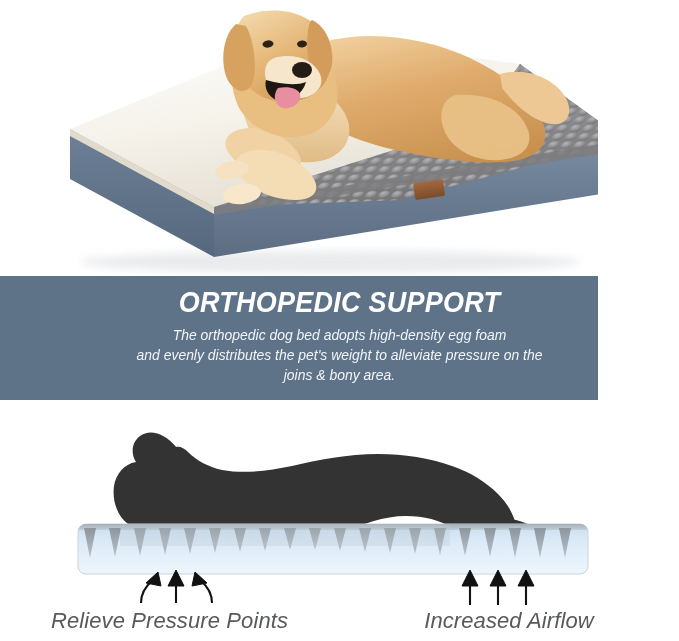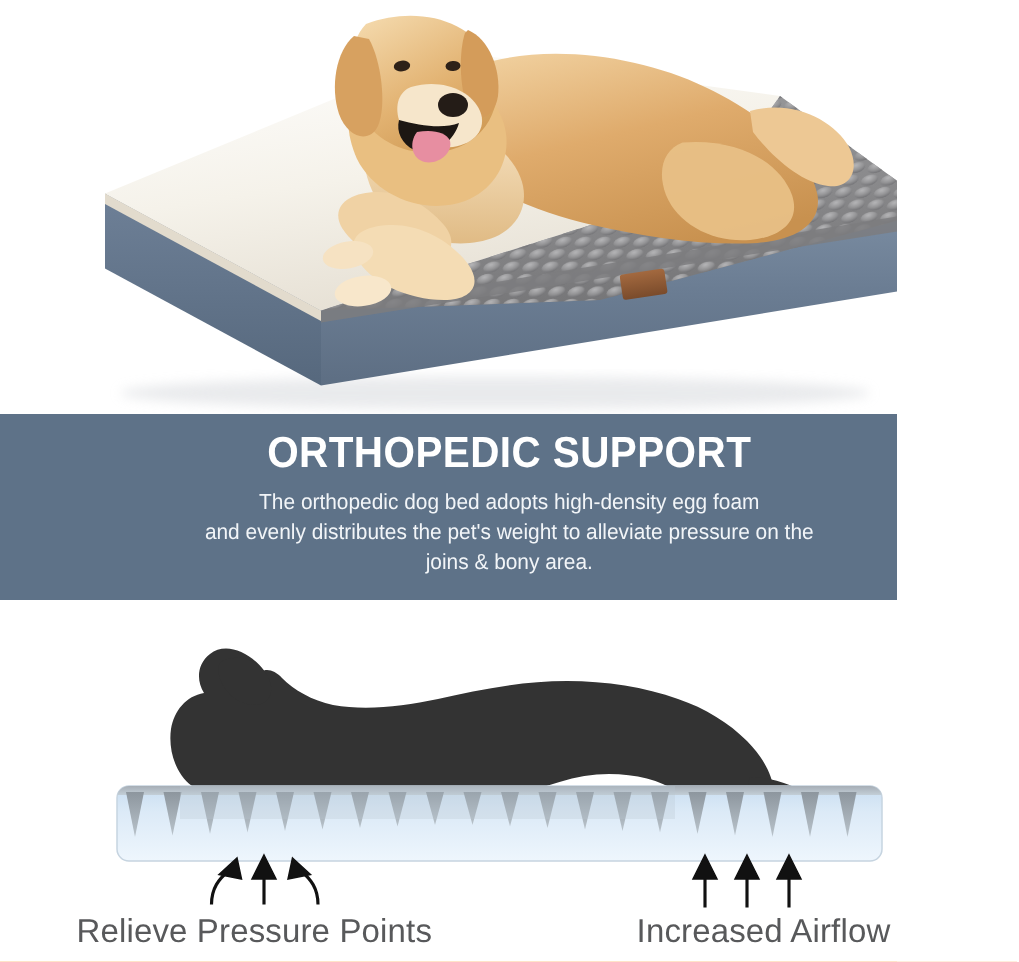--- a/index.html
+++ b/index.html
@@ -9,21 +9,22 @@
     background: #ffffff;
   }
   body {
     font-family: "Liberation Sans", sans-serif;
   }
   #page {
     position: relative;
     width: 598px;
     height: 641px;
     overflow: hidden;
-    background: #fdba74;
+    background: #0f172a;
+    font-style: italic;
   }
 
   
   .photo-panel {
     position: absolute;
     left: 0; top: 0;
     width: 679px; height: 276px;
     background: #ffffff;
     overflow: hidden;
   }

